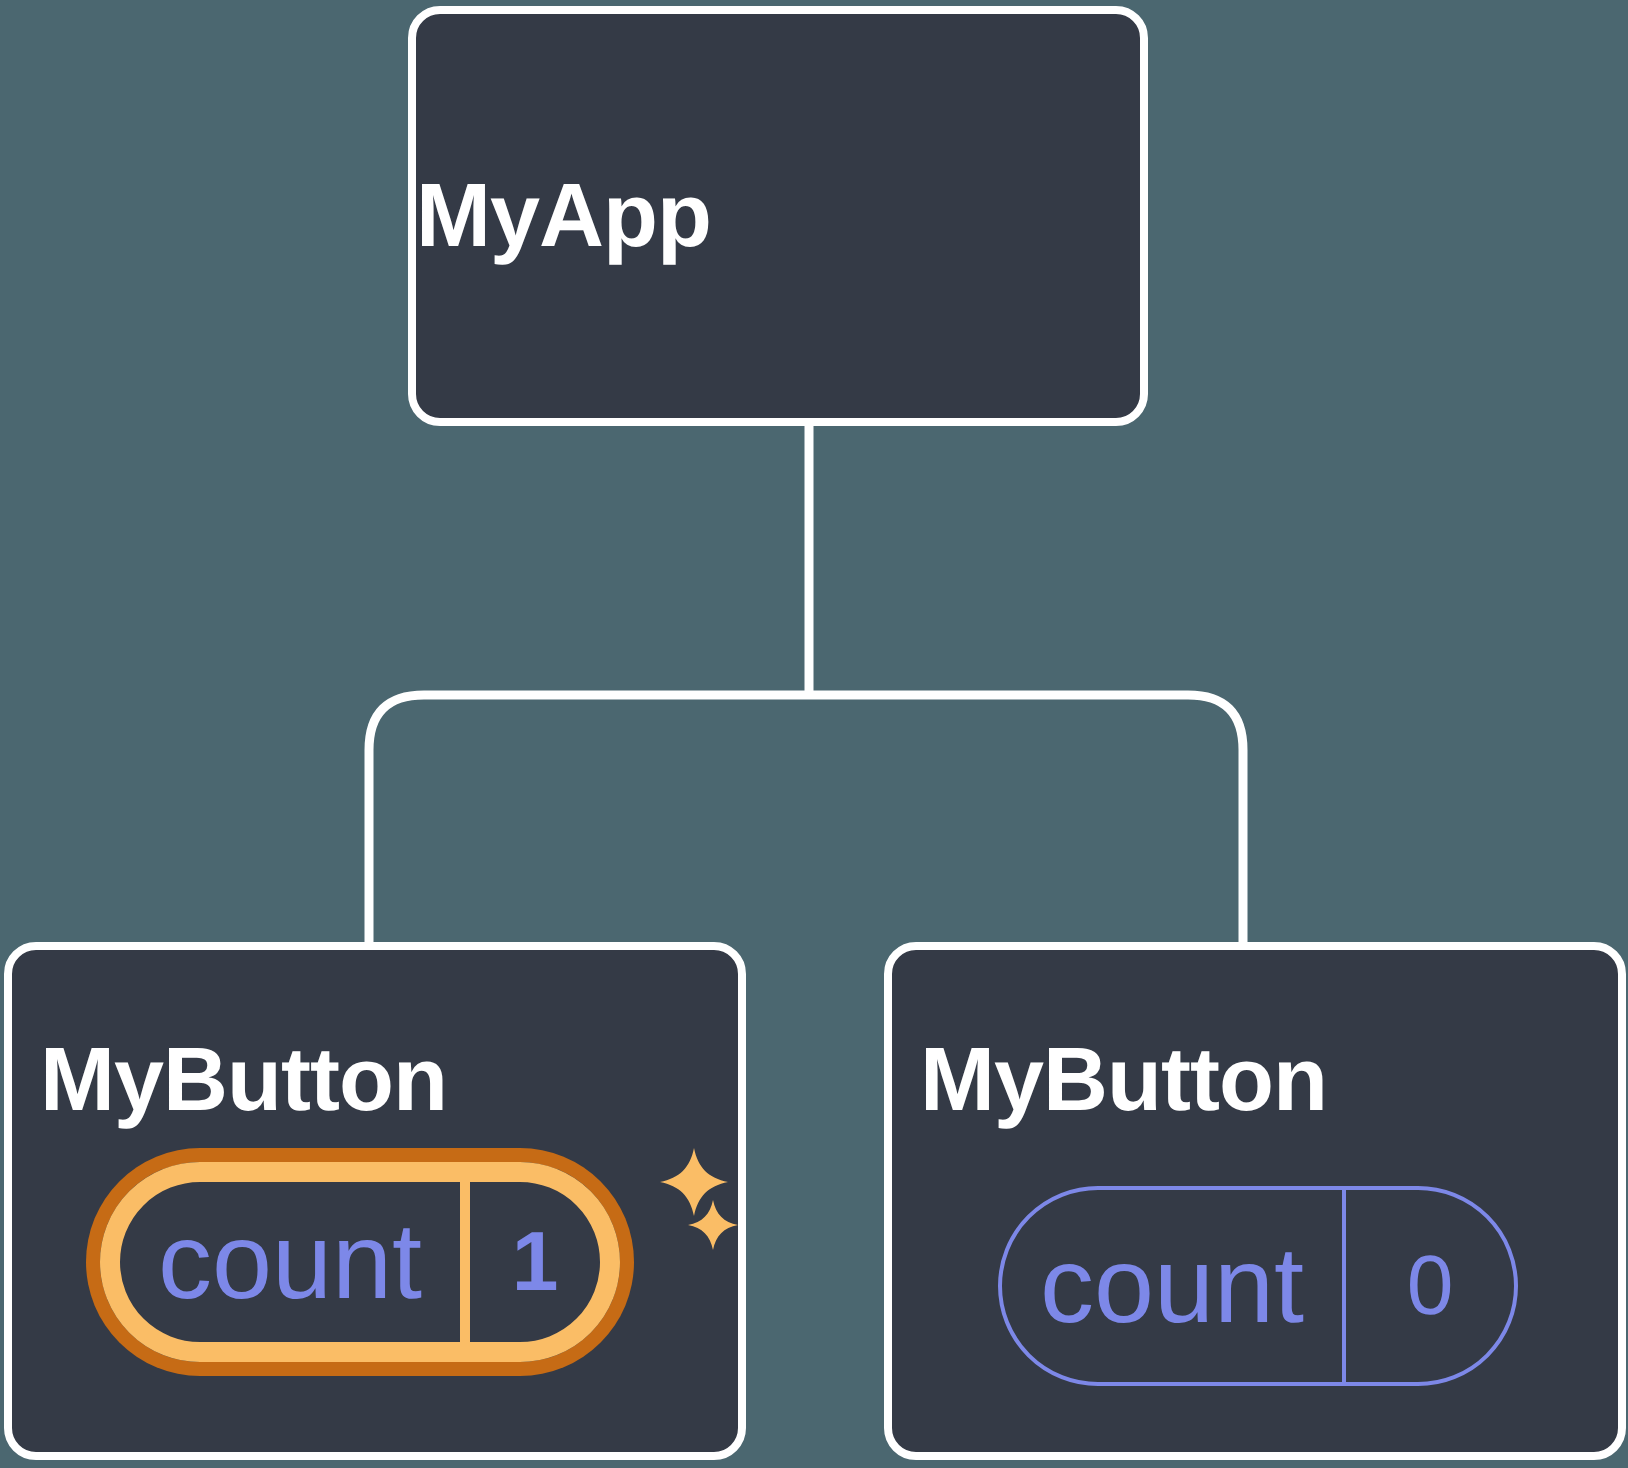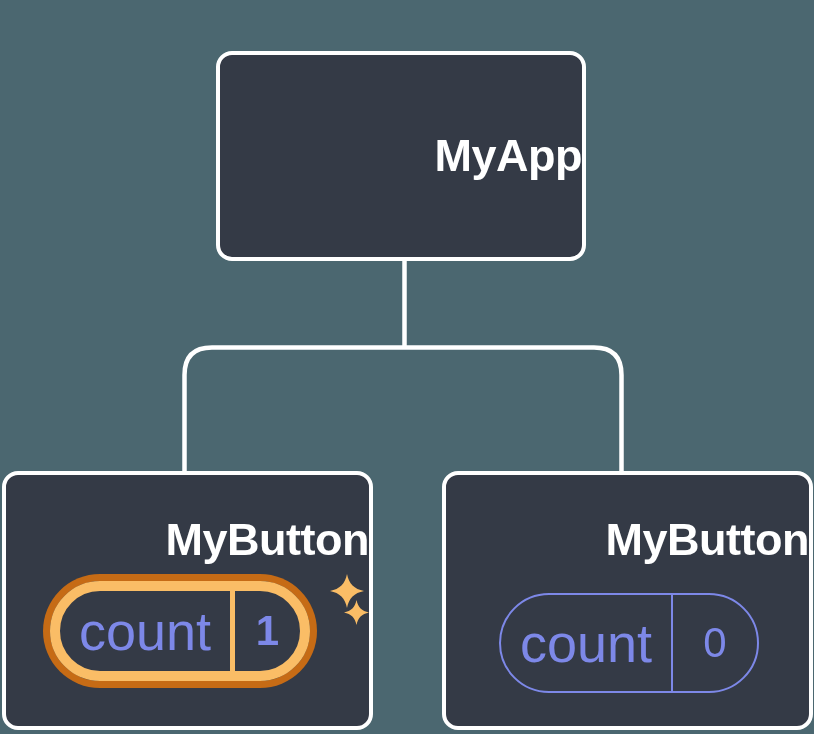--- a/index.html
+++ b/index.html
@@ -27,37 +27,37 @@
     stroke:var(--connector);
     stroke-width:4.5;
   }
   .card{
     position:absolute;
     background:var(--node-fill);
     border:4px solid var(--node-border);
     border-radius:16px;
   }
   .card-root{
-    left:216px;top:3px;width:370px;height:210px;
-    display:flex;align-items:center;justify-content:flex-end;margin-top:48px;
+    left:204px;top:3px;width:370px;height:210px;
+    display:flex;align-items:center;justify-content:flex-start;
   }
   .card-left{left:2px;top:471px;width:371px;height:259px;}
   .card-right{left:442px;top:471px;width:371px;height:259px;}
   .node-title{
     color:var(--title-text);
     font-size:45px;
     font-weight:700;
     letter-spacing:-0.5px;
     white-space:nowrap;
   }
   .card-left .node-title,
   .card-right .node-title{
     position:absolute;
     left:14px;right:0;top:36px;
-    text-align:right;
+    text-align:left;
     line-height:58px;
   }
   .pill{
     position:absolute;
     width:260px;height:100px;
     display:flex;
     align-items:stretch;
     overflow:hidden;
   }
   .pill-plain{

